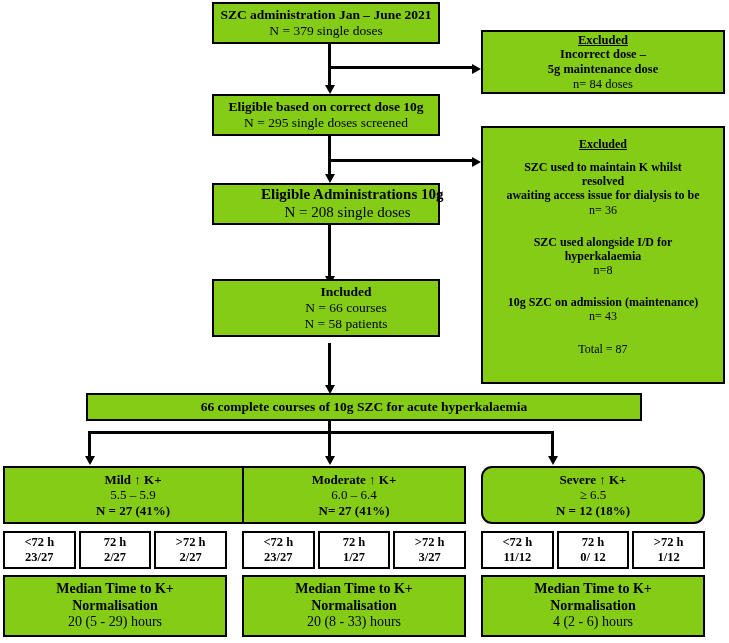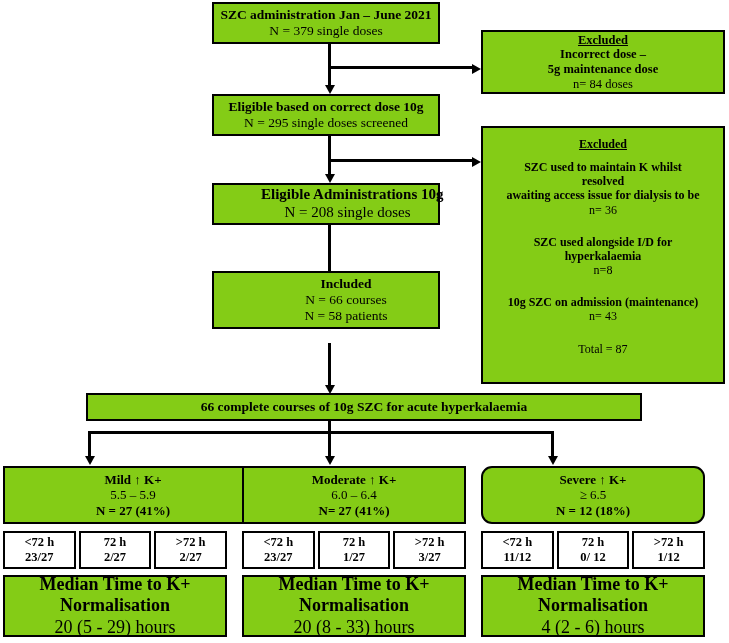--- a/index.html
+++ b/index.html
@@ -34,21 +34,21 @@
   }
   .ln { display: block; width: 100%; white-space: nowrap; }
   .b  { font-weight: bold; }
   .u  { text-decoration: underline; }
   .sp { display: block; height: 0.75em; }
 
   
   #box-top          { left: 212px; top: 2px;   width: 228px; height: 42px;  font-size: 13.5px; }
   #box-eligible     { left: 212px; top: 94px;  width: 228px; height: 42px;  font-size: 13.5px; }
   #box-admin        { left: 212px; top: 183px; width: 228px; height: 42px;  font-size: 15px; padding-left: 47px; }
-  #box-included     { left: 212px; top: 271px; width: 228px; height: 58px;  font-size: 13.5px; padding-left: 44px; }
+  #box-included     { left: 212px; top: 279px; width: 228px; height: 58px;  font-size: 13.5px; padding-left: 44px; }
   #box-excl1        { left: 481px; top: 30px;  width: 244px; height: 64px;  font-size: 12.5px; }
   #box-excl2        { left: 481px; top: 126px; width: 244px; height: 258px; font-size: 12px;   justify-content: flex-start; padding-top: 9px; }
   #box-courses      { left: 86px;  top: 393px; width: 556px; height: 28px;  font-size: 13.5px; }
 
   .group-head { font-size: 13px; height: 58px; }
   #grp-mild   { left: 3px;   top: 466px; width: 260px; }
   #grp-mod    { left: 242px; top: 466px; width: 224px; }
   #grp-sev    { left: 481px; top: 466px; width: 224px; border-radius: 11px; }
 
   .timerow {
@@ -68,21 +68,21 @@
     align-items: center;
     justify-content: center;
     text-align: center;
     font-size: 12.5px;
     font-weight: bold;
     line-height: 1.2;
     margin-right: 3px;
   }
   .cell:last-child { margin-right: 0; align-items: flex-end; }
 
-  .median { font-size: 18px; height: 62px; }
+  .median { font-size: 14px; height: 62px; }
   #med-mild { left: 3px;   top: 575px; width: 224px; }
   #med-mod  { left: 242px; top: 575px; width: 224px; }
   #med-sev  { left: 481px; top: 575px; width: 224px; }
 
   
   .vline, .hline {
     position: absolute;
     background: #000;
   }
   .vline { width: 3px; }

